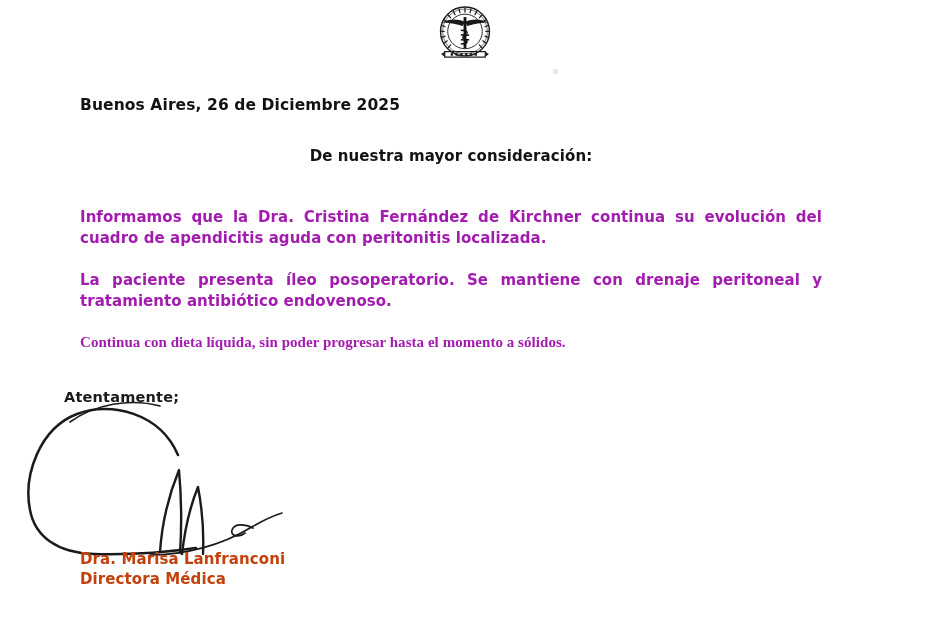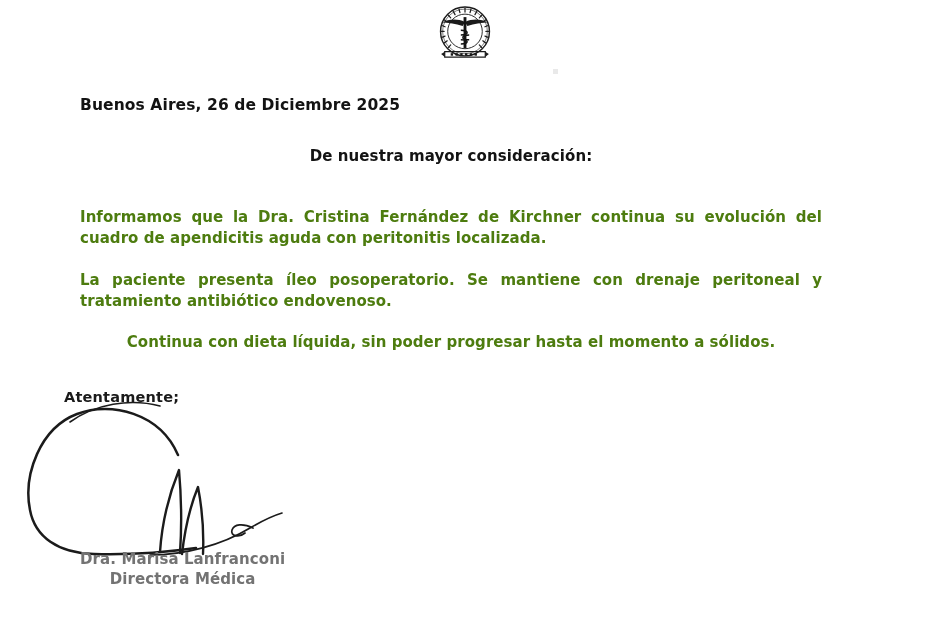--- a/index.html
+++ b/index.html
@@ -66,31 +66,32 @@
     letter-spacing: .1px;
     color: #131313;
     text-align: center;
   }
   .para {
     margin-top: 21px;
     font-size: 15px;
     font-weight: 700;
     line-height: 1.42;
     text-align: justify;
-    color: #4d7c0f;
+    color: #a21caf;
     letter-spacing: .05px;
   }
   .para.first {
     margin-top: 42px;
   }
   .para.tight {
     margin-top: 20px;
   }
   .para.nojust {
-    text-align: center;
+    text-align: left;
+    font-family: Liberation Serif, serif;
   }
 
   
   .closing {
     position: absolute;
     left: 64px;
     top: 389px;
     font-size: 14.5px;
     font-weight: 600;
     color: #1a1a1a;
@@ -116,23 +117,22 @@
     stroke-linejoin: round;
   }
 
   .signer {
     position: absolute;
     left: 80px;
     top: 550px;
     font-size: 15px;
     font-weight: 700;
     line-height: 1.33;
-    color: #737373;
+    color: #c2410c;
     letter-spacing: .1px;
-    text-align: center;
   }
   .signer div {
     white-space: nowrap;
   }
 </style>
 </head>
 <body>
 
 <div class="page">
 

